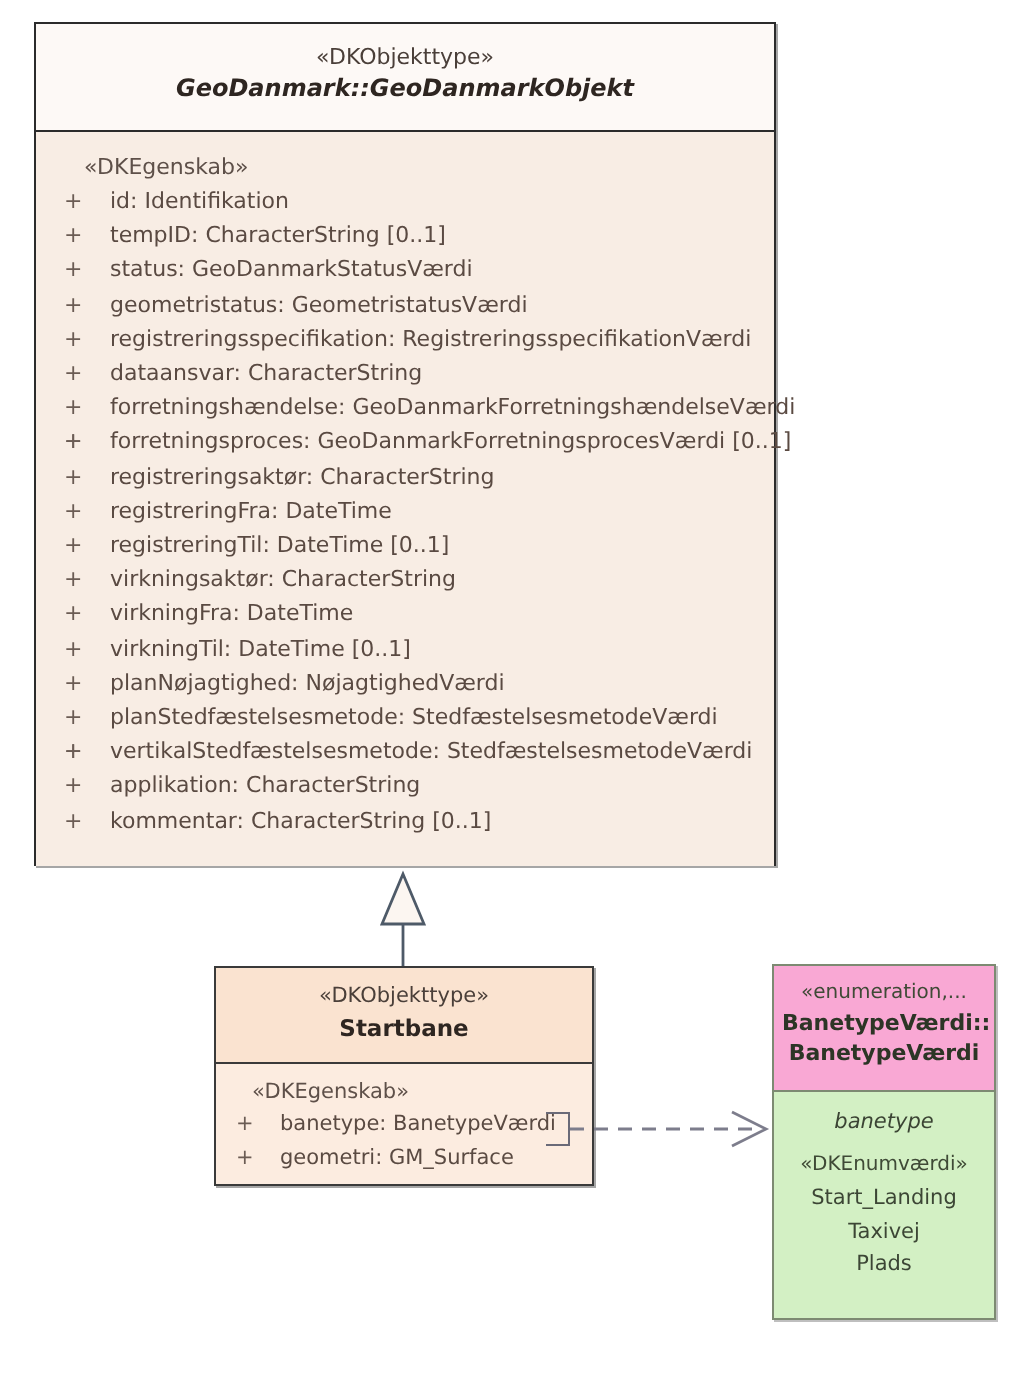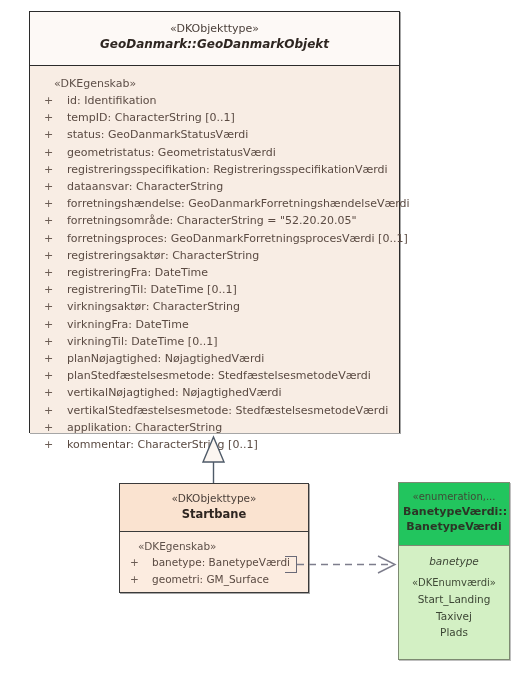--- a/index.html
+++ b/index.html
@@ -12,21 +12,21 @@
     width: 512px;
     height: 698px;
     position: relative;
     overflow: hidden;
     font-family: "DejaVu Sans", "Liberation Sans", sans-serif;
     -webkit-font-smoothing: antialiased;
   }
 
   .diagram {
     position: absolute;
-    left: 16px; top: 0;
+    left: 4px; top: 0;
     width: 439px;
     height: 698px;
   }
 
   
   .uml-box {
     position: absolute;
     box-sizing: border-box;
     border: 1px solid #3a3a3a;
     box-shadow: 1px 1px 0 rgba(0,0,0,0.35);
@@ -142,21 +142,21 @@
   #enum-banetypevaerdi {
     left: 382px;
     top: 482px;
     width: 112px;
     height: 178px;
     border: 1px solid #7d8a72;
     background: #d6f0c8;
     box-shadow: 1px 1px 0 rgba(0,0,0,0.25);
   }
   #enum-banetypevaerdi .head {
-    background: #22c55e;
+    background: #f9a8d4;
     border-bottom: 1px solid #7d8a72;
     height: 63px;
     padding-top: 7px;
   }
   #enum-banetypevaerdi .head .stereotype {
     font-size: 10px;
     color: #3f4a36;
     line-height: 14px;
   }
   #enum-banetypevaerdi .head .cname {
@@ -220,31 +220,31 @@
     <div class="compartment attrs">
       <div class="attr-group-label">«DKEgenskab»</div>
       <div id="main-attr-list">
           <div class="attr-row"><span class="vis">+</span><span class="sig">id: Identifikation</span></div>
           <div class="attr-row"><span class="vis">+</span><span class="sig">tempID: CharacterString [0..1]</span></div>
           <div class="attr-row"><span class="vis">+</span><span class="sig">status: GeoDanmarkStatusVærdi</span></div>
           <div class="attr-row"><span class="vis">+</span><span class="sig">geometristatus: GeometristatusVærdi</span></div>
           <div class="attr-row"><span class="vis">+</span><span class="sig">registreringsspecifikation: RegistreringsspecifikationVærdi</span></div>
           <div class="attr-row"><span class="vis">+</span><span class="sig">dataansvar: CharacterString</span></div>
           <div class="attr-row"><span class="vis">+</span><span class="sig">forretningshændelse: GeoDanmarkForretningshændelseVærdi</span></div>
-          <div class="attr-row"><span class="vis">+</span><span class="sig">forretningsområde: CharacterString = "52.20.20.05"</span></div>
+          <div class="attr-row"><span class="vis">+</span></div>
           <div class="attr-row"><span class="vis">+</span><span class="sig">forretningsproces: GeoDanmarkForretningsprocesVærdi [0..1]</span></div>
           <div class="attr-row"><span class="vis">+</span><span class="sig">registreringsaktør: CharacterString</span></div>
           <div class="attr-row"><span class="vis">+</span><span class="sig">registreringFra: DateTime</span></div>
           <div class="attr-row"><span class="vis">+</span><span class="sig">registreringTil: DateTime [0..1]</span></div>
           <div class="attr-row"><span class="vis">+</span><span class="sig">virkningsaktør: CharacterString</span></div>
           <div class="attr-row"><span class="vis">+</span><span class="sig">virkningFra: DateTime</span></div>
           <div class="attr-row"><span class="vis">+</span><span class="sig">virkningTil: DateTime [0..1]</span></div>
           <div class="attr-row"><span class="vis">+</span><span class="sig">planNøjagtighed: NøjagtighedVærdi</span></div>
           <div class="attr-row"><span class="vis">+</span><span class="sig">planStedfæstelsesmetode: StedfæstelsesmetodeVærdi</span></div>
-          <div class="attr-row"><span class="vis">+</span><span class="sig">vertikalNøjagtighed: NøjagtighedVærdi</span></div>
+          <div class="attr-row"><span class="vis">+</span></div>
           <div class="attr-row"><span class="vis">+</span><span class="sig">vertikalStedfæstelsesmetode: StedfæstelsesmetodeVærdi</span></div>
           <div class="attr-row"><span class="vis">+</span><span class="sig">applikation: CharacterString</span></div>
           <div class="attr-row"><span class="vis">+</span><span class="sig">kommentar: CharacterString [0..1]</span></div>
         </div>
     </div>
   </div>
 
   <svg class="gen-svg" width="512" height="698">
     <line x1="197.5" y1="483" x2="197.5" y2="462" stroke="#4e5a68" stroke-width="1.4"></line>
     <polygon points="197.5,437 187,462 208,462" fill="#fcf6f1" stroke="#4e5a68" stroke-width="1.4"></polygon>

